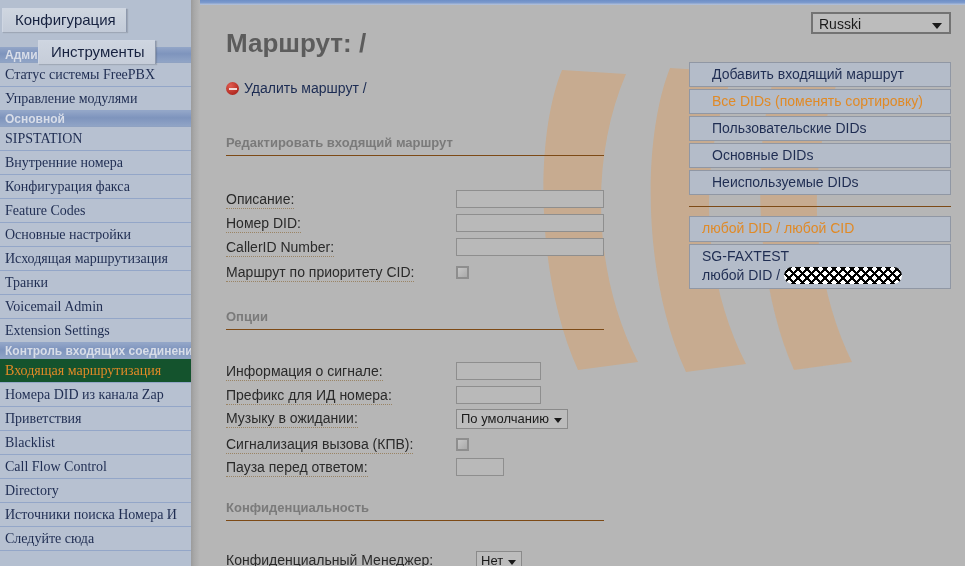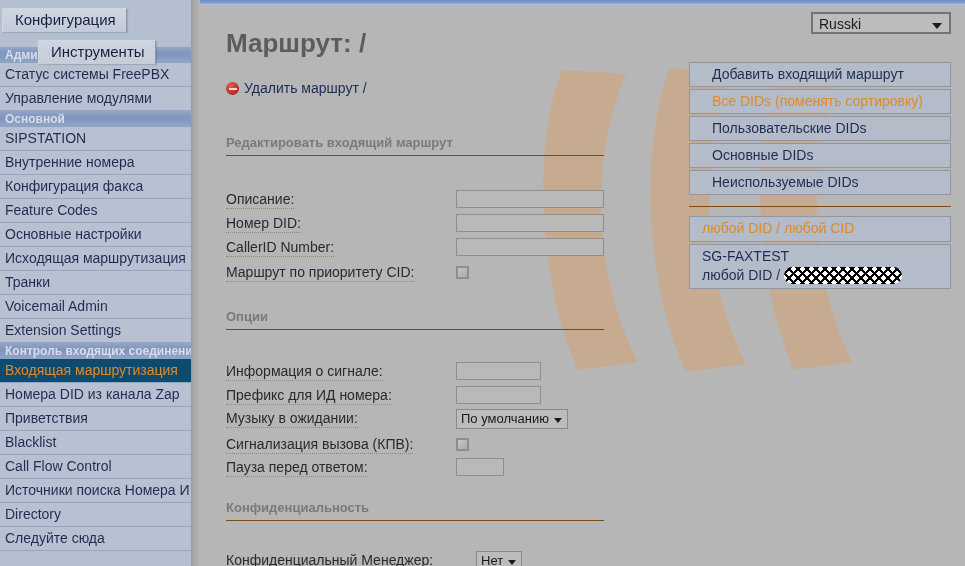--- a/index.html
+++ b/index.html
@@ -99,24 +99,25 @@
     height: 24px;
     line-height: 23px;
     padding-left: 5px;
     font-size: 14px;
     color: #1f2d52;
     background: #b7c1d1;
     border-bottom: 1px solid #93a6c8;
     white-space: nowrap;
     overflow: hidden;
     cursor: pointer;
+    font-family: Liberation Serif, serif;
   }
   .nav-item.active {
     color: #e08a27;
-    background: #0c4a6e;
+    background: #14532d;
   }
 
   
   .main {
     position: absolute; left: 208px; top: 5px;
     width: 765px; height: 561px;
   }
   .page-title {
     position: absolute; left: 18px; top: 23px;
     font-size: 26px; font-weight: bold;
@@ -331,22 +332,22 @@
         <div class="nav-item">Исходящая маршрутизация</div>
         <div class="nav-item">Транки</div>
         <div class="nav-item">Voicemail Admin</div>
         <div class="nav-item">Extension Settings</div>
         <div class="nav-section">Контроль входящих соединени</div>
         <div class="nav-item active">Входящая маршрутизация</div>
         <div class="nav-item">Номера DID из канала Zap</div>
         <div class="nav-item">Приветствия</div>
         <div class="nav-item">Blacklist</div>
         <div class="nav-item">Call Flow Control</div>
+        <div class="nav-item">Directory</div>
         <div class="nav-item">Источники поиска Номера И</div>
-        <div class="nav-item">Directory</div>
         <div class="nav-item">Следуйте сюда</div>
       </div>
   </div>
   <div class="nav-edge"></div>
 
   <div class="main">
 
     <div class="page-title">Маршрут: /</div>
 
     <div class="del-row">

